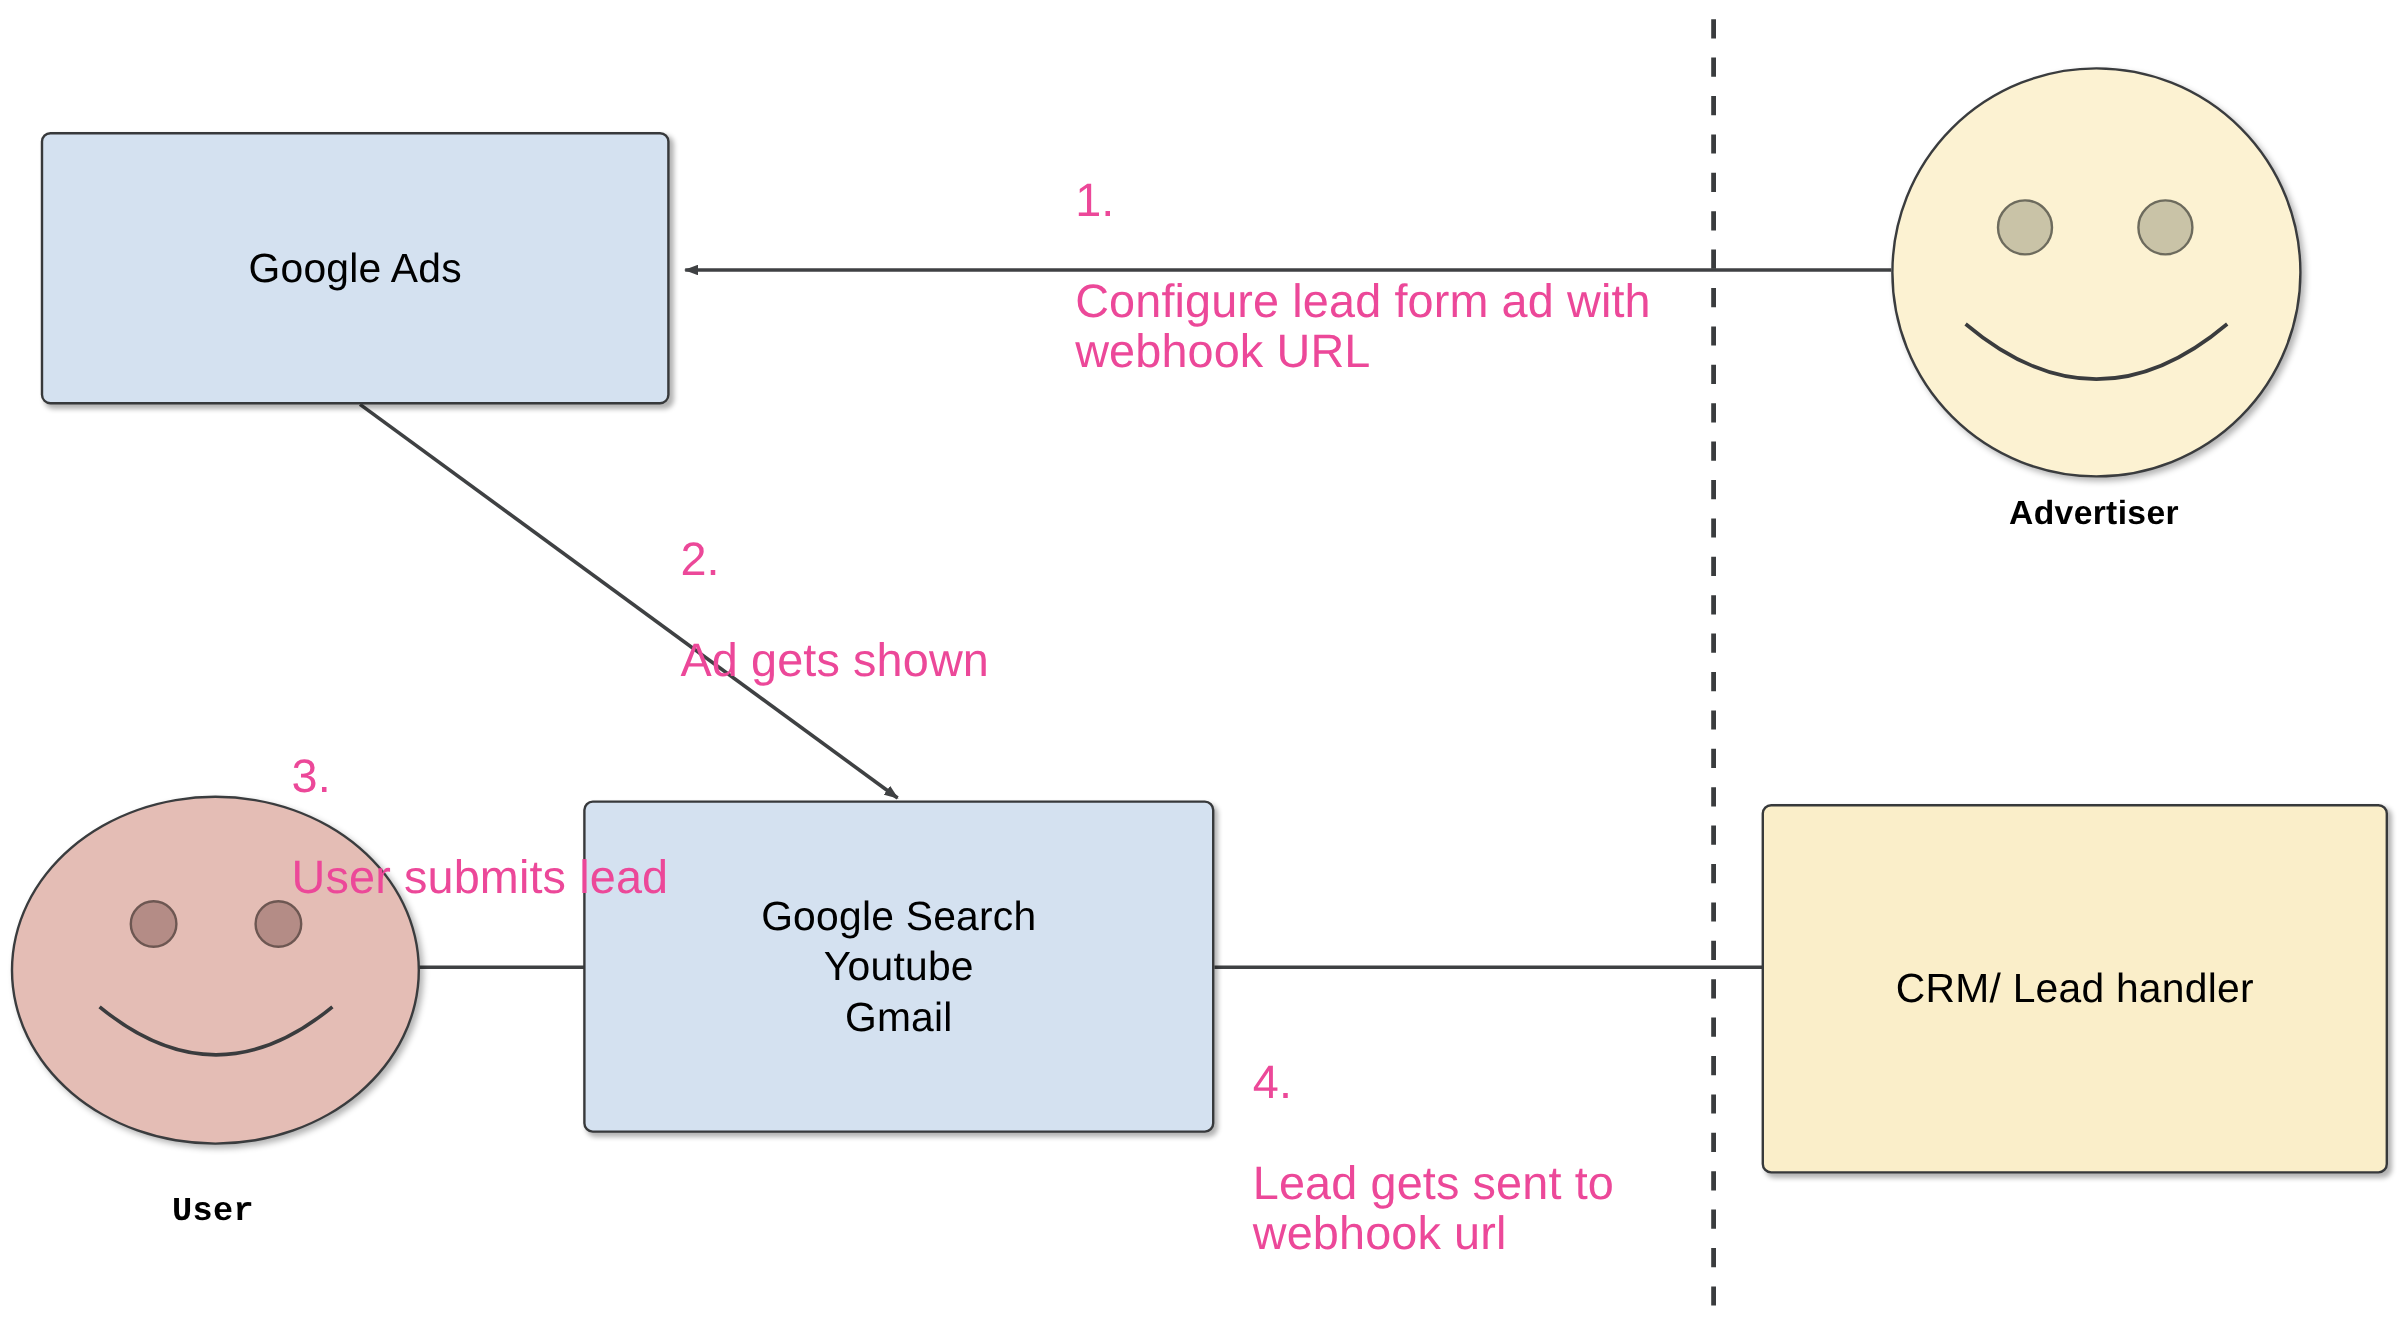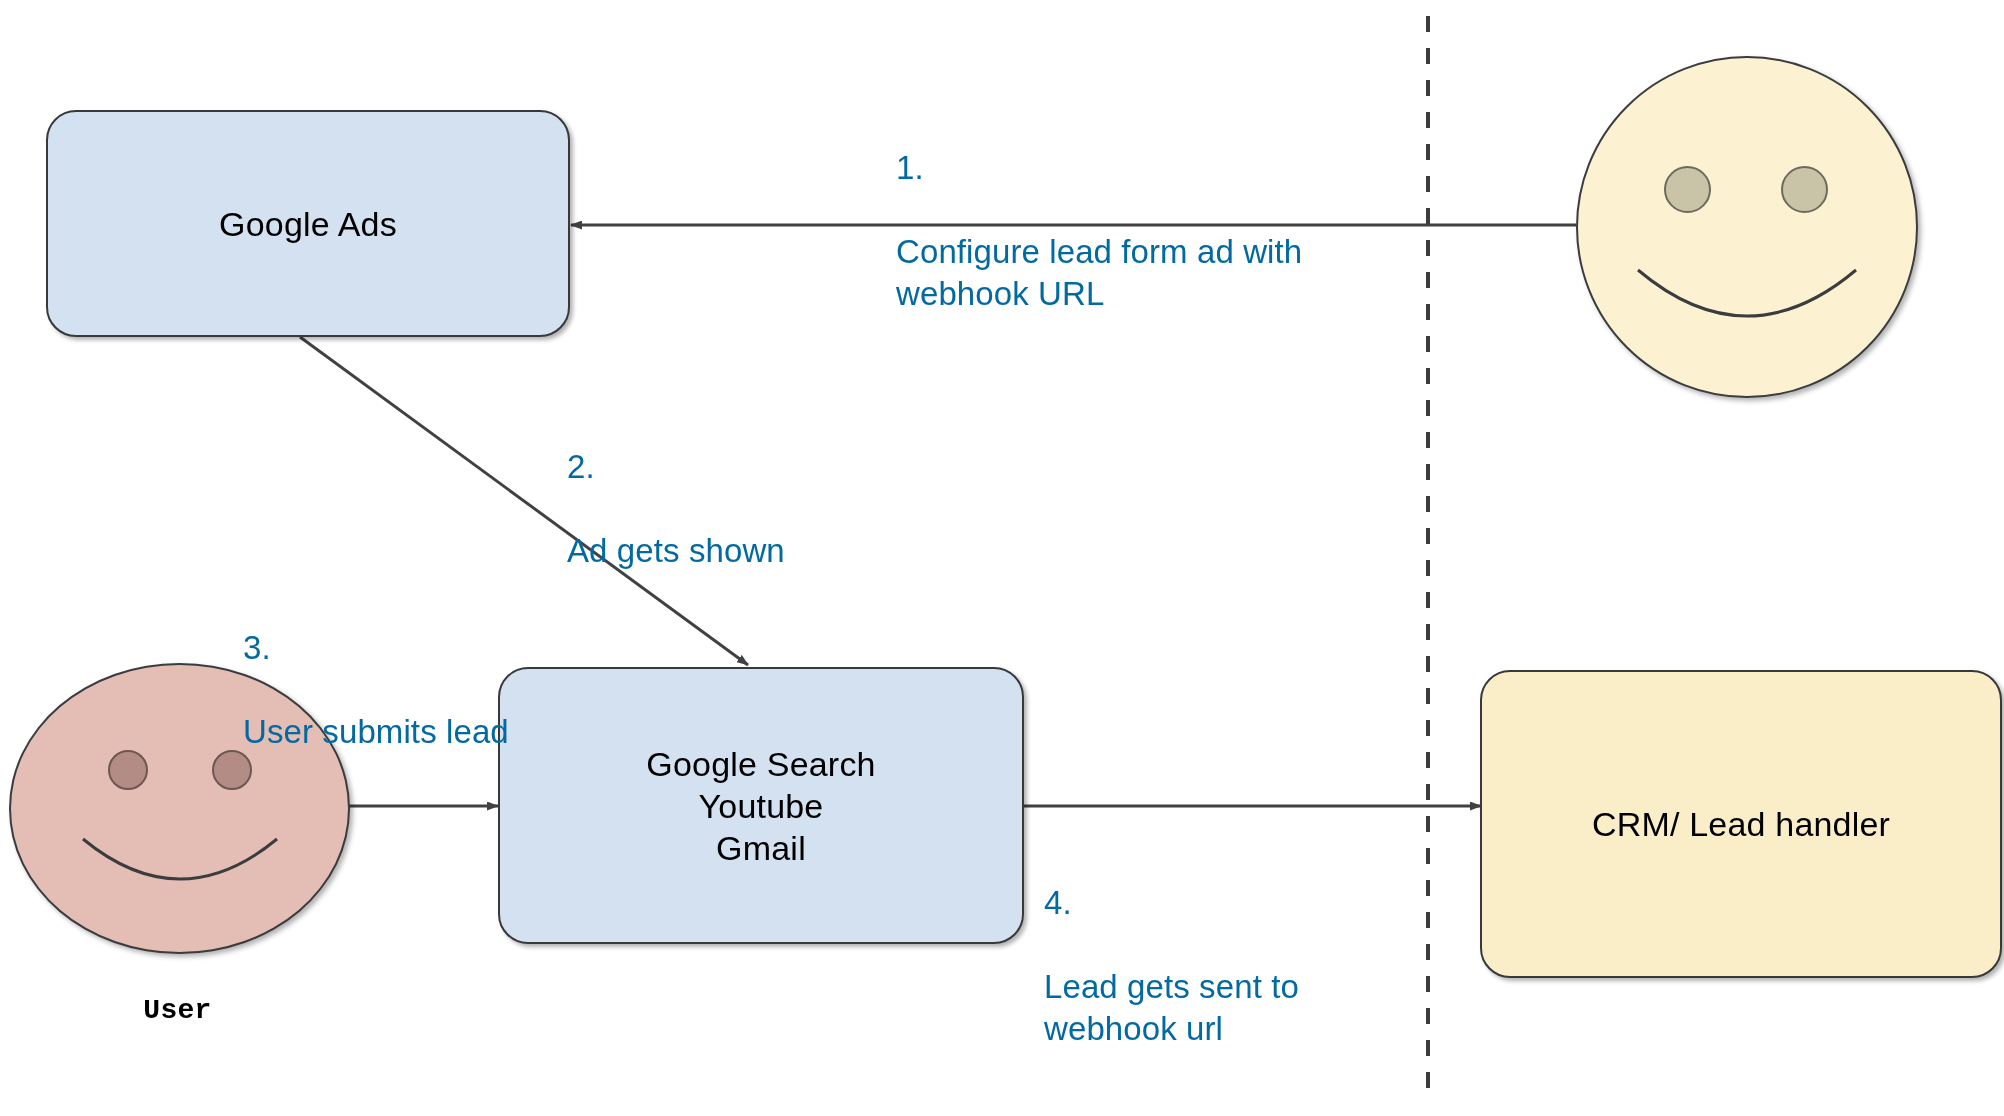--- a/index.html
+++ b/index.html
@@ -29,23 +29,22 @@
   .node {
     position: absolute;
     box-sizing: border-box;
     display: flex;
     align-items: center;
     justify-content: center;
     text-align: center;
   }
   .box {
     border: 2px solid #37393b;
-    border-radius: 30px;
+    border-radius: 8px;
     box-shadow: 3px 3px 4px rgba(0,0,0,0.30);
-    margin-left: 12px;
   }
   .box .node-label {
     font-size: 34px;
     line-height: 42px;
     color: #000;
     letter-spacing: 0.2px;
     white-space: pre-line;
   }
   .box-blue { background: #d4e1f0; }
   .box-yellow { background: #faeec9; }
@@ -74,23 +73,23 @@
   .actor-caption {
     position: absolute;
     font-size: 28px;
     font-weight: bold;
     text-align: center;
     color: #000;
     letter-spacing: 0.3px;
   }
   .edge-label {
     position: absolute;
-    font-size: 33px;
+    font-size: 39px;
     line-height: 42px;
-    color: #0369a1;
+    color: #ec4899;
     white-space: pre-line;
     letter-spacing: 0.1px;
   }
   .edge-label .lbl-num {
     display: inline-block;
   }
   .edge-label .lbl-text {
     display: inline;
   }
 </style>
@@ -131,20 +130,21 @@
     <span class="node-label">CRM/ Lead handler</span>
   </div>
 
   <div class="face face-yellow" style="left:1576px; top:56px; width:338px; height:338px;">
     <div class="eye eye-yellow" style="left:86px; top:108px; width:47px; height:47px;"></div>
     <div class="eye eye-yellow" style="left:203px; top:108px; width:47px; height:47px;"></div>
     <svg class="mouth" style="left:56px; top:208px;" width="226" height="72" viewBox="0 0 226 72">
       <path d="M4,4 Q113,96 222,4" fill="none" stroke="#3a3c3e" stroke-width="3"></path>
     </svg>
   </div>
+  <div class="actor-caption" style="left:1576px; top:412px; width:338px;">Advertiser</div>
 
   <div class="face face-pink" style="left:9px; top:663px; width:337px; height:287px;">
     <div class="eye eye-pink" style="left:97px; top:85px; width:40px; height:40px;"></div>
     <div class="eye eye-pink" style="left:201px; top:85px; width:40px; height:40px;"></div>
     <svg class="mouth" style="left:68px; top:170px;" width="202" height="64" viewBox="0 0 202 64">
       <path d="M4,4 Q101,84 198,4" fill="none" stroke="#3a3c3e" stroke-width="3"></path>
     </svg>
   </div>
   <div class="actor-caption" style="left:9px; top:995px; width:337px;font-family:Liberation Mono, monospace;">User</div>
 

